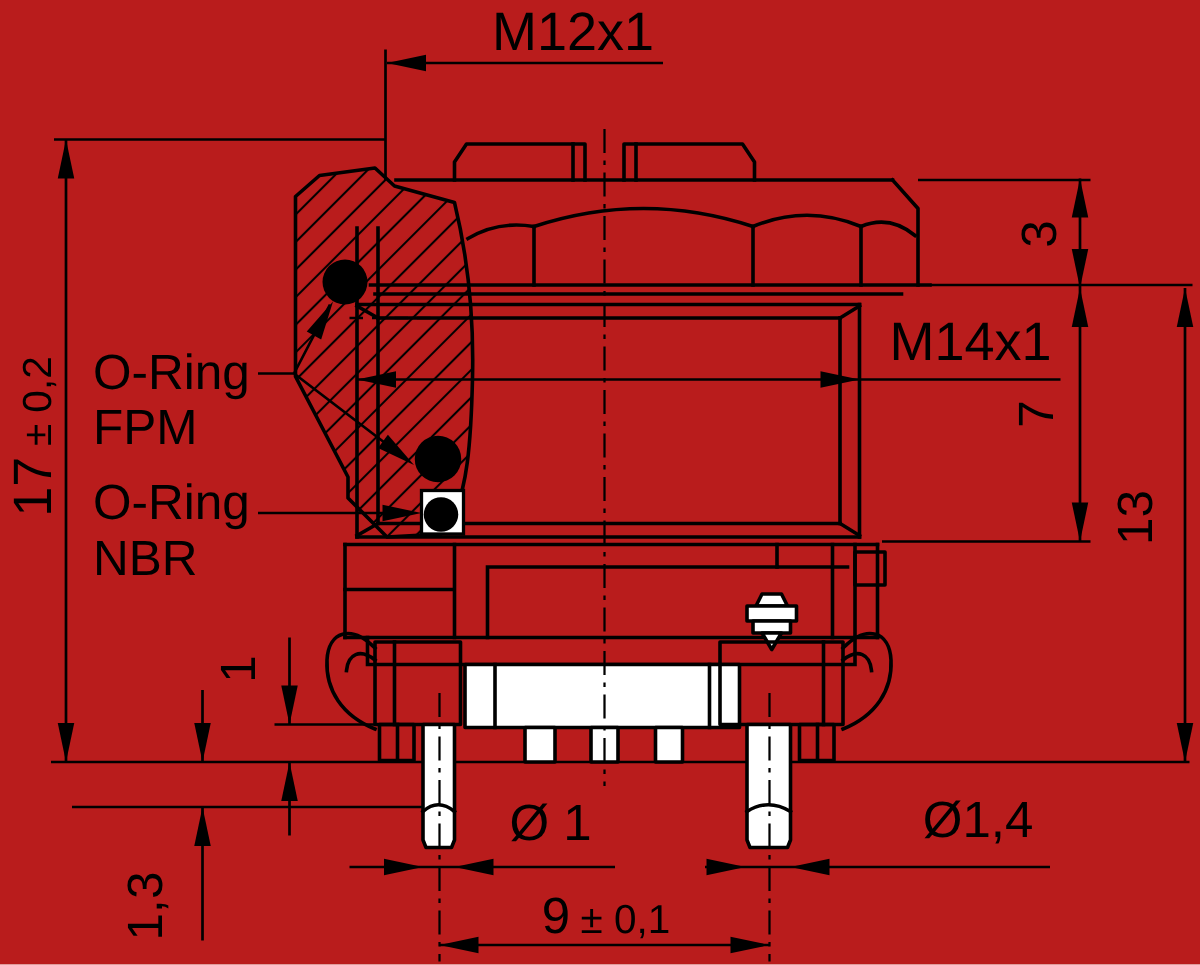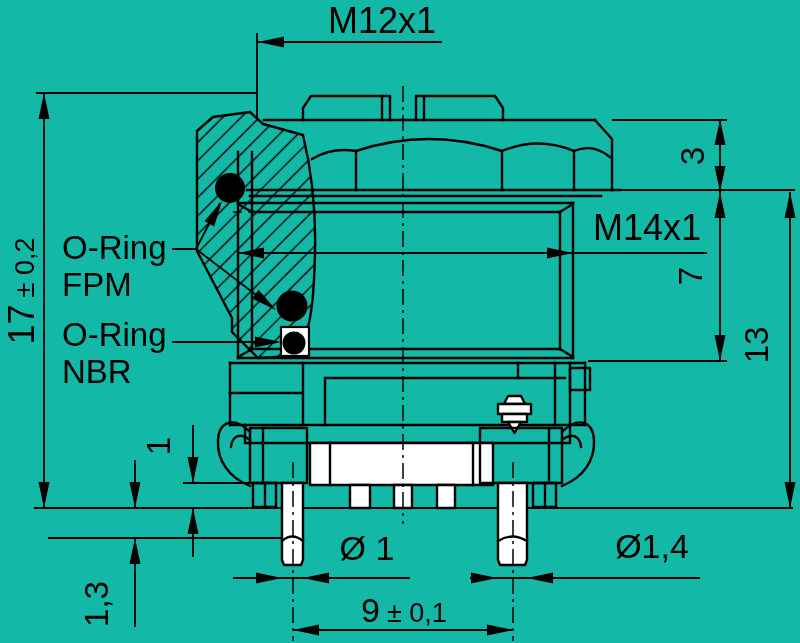--- a/index.html
+++ b/index.html
@@ -1,17 +1,17 @@
 <!DOCTYPE html>
 <html><head>
 <meta charset="utf-8">
 <style>
   html,body{margin:0;padding:0;background:#ffffff;}
   body{font-family:"Liberation Sans", sans-serif;}
-  .stage{position:relative;width:800px;height:643px;background:#14b8a6;overflow:hidden;}
+  .stage{position:relative;width:800px;height:643px;background:#b91c1c;overflow:hidden;}
   svg{display:block;}
   text{fill:#000;font-family:"Liberation Sans", sans-serif;}
   .obj{stroke:#000;stroke-width:2.4;fill:none;stroke-linejoin:round;stroke-linecap:square;}
   .objf{stroke:#000;stroke-width:2.4;fill:#ffffff;stroke-linejoin:round;}
   .dim{stroke:#000;stroke-width:1.8;fill:none;stroke-linecap:butt;}
   .cl{stroke:#000;stroke-width:1.5;fill:none;stroke-dasharray:16 5 3 5;}
   .hid{stroke:#000;stroke-width:1.6;fill:none;stroke-dasharray:9 6;}
   .ah{fill:#000;stroke:none;}
 </style>
 </head>

